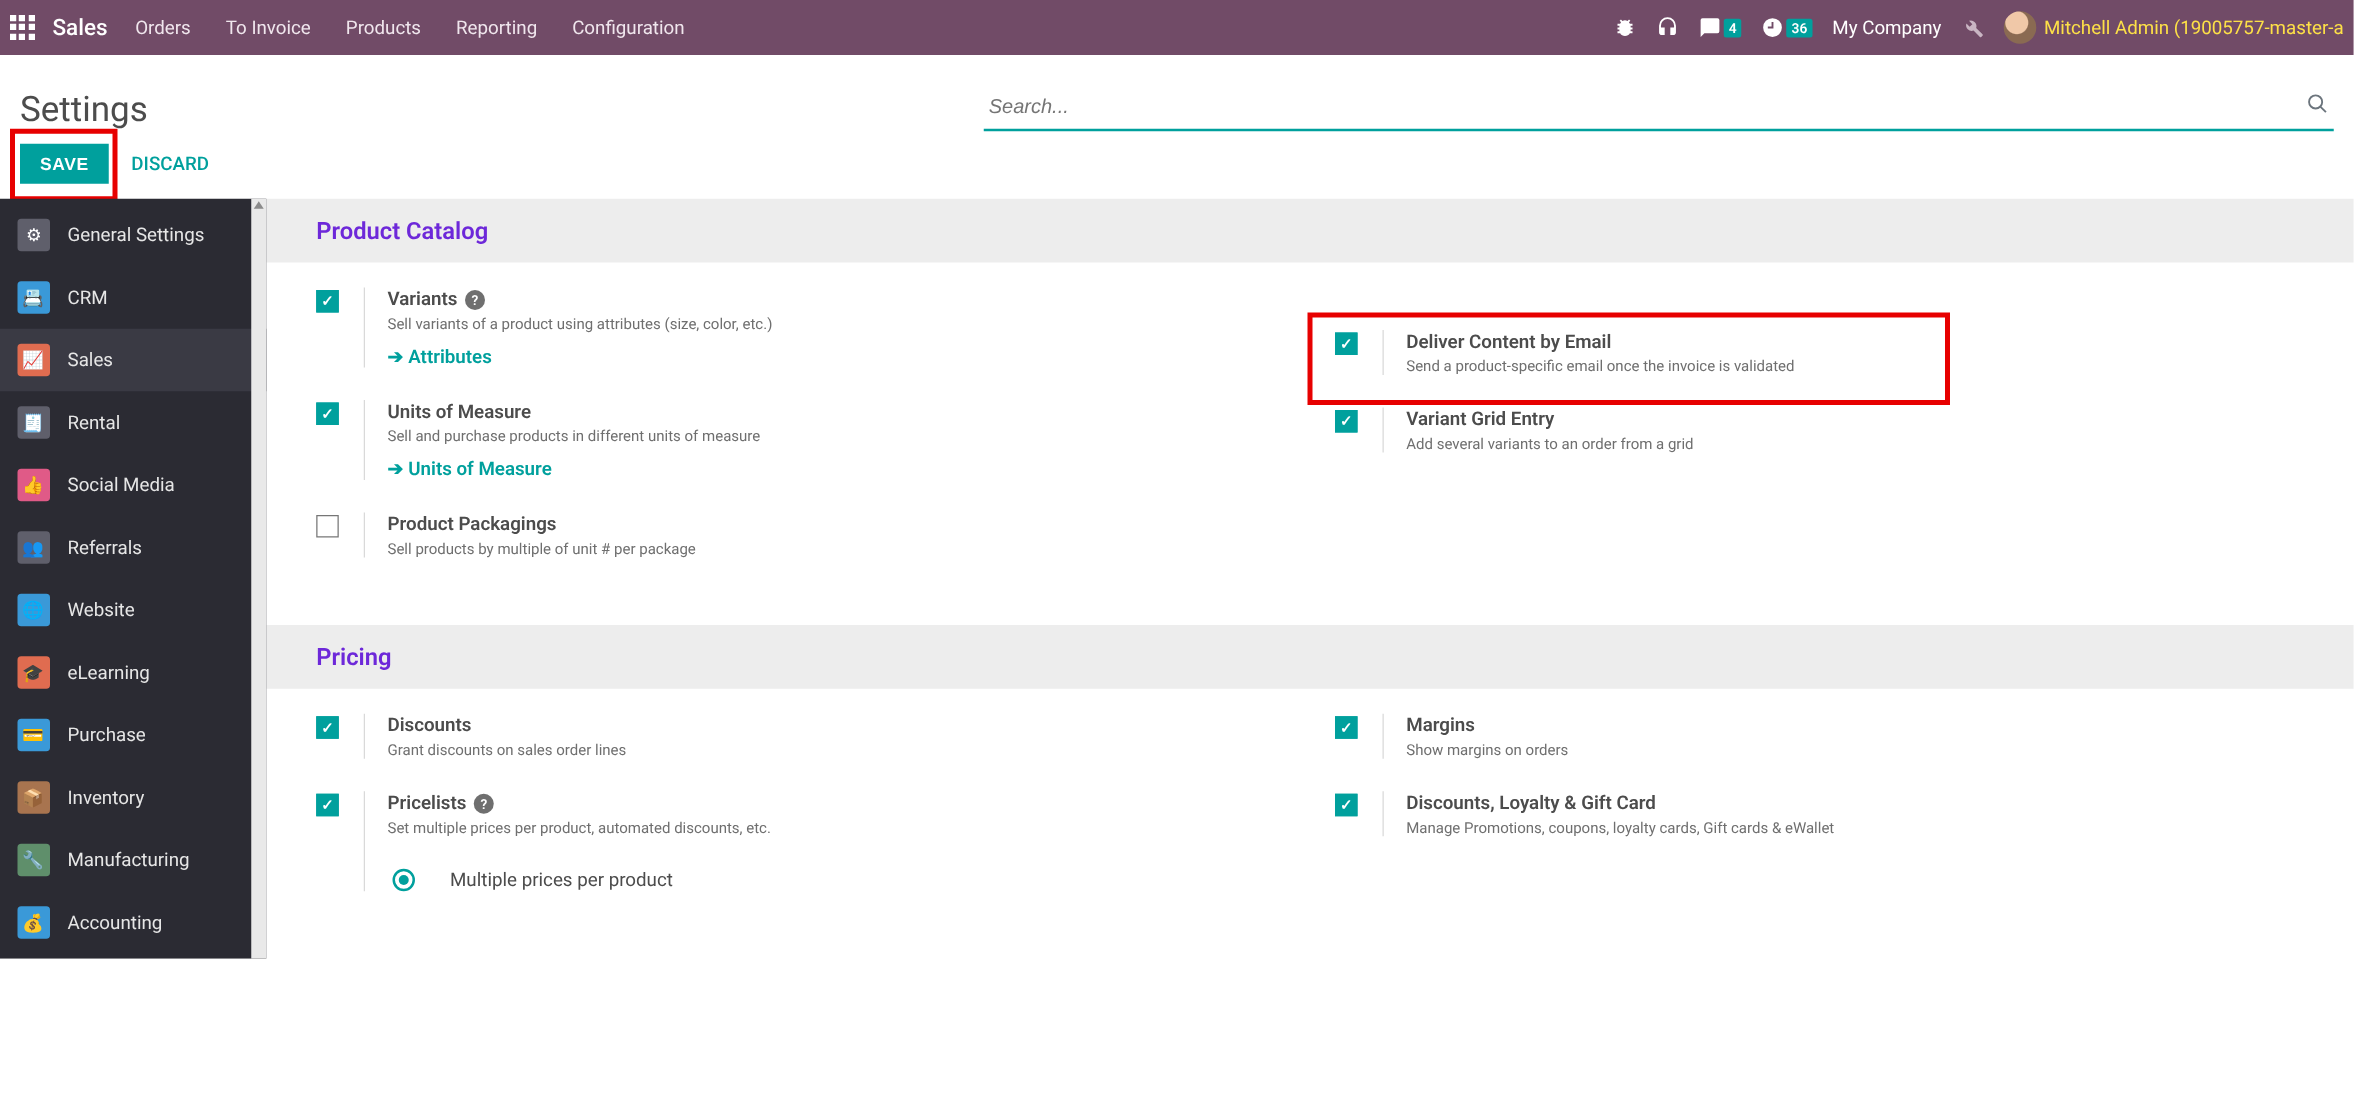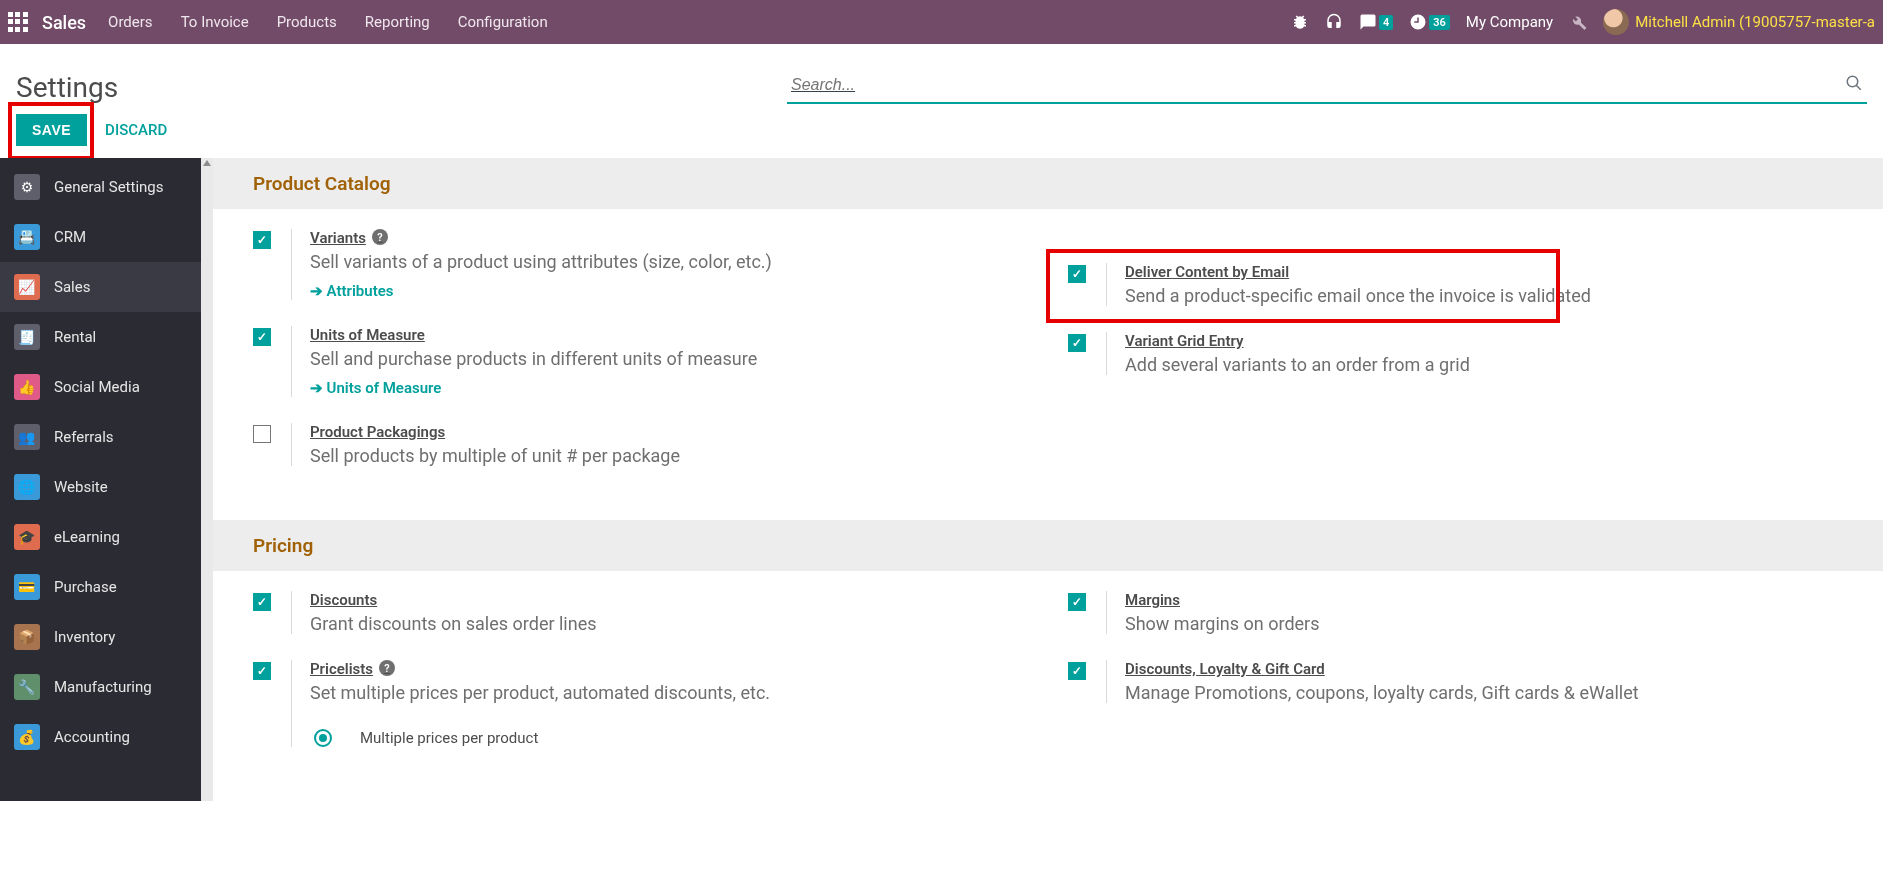--- a/index.html
+++ b/index.html
@@ -15,21 +15,21 @@
 .navbar .right-icons { display: flex; align-items: center; gap: 16px; }
 .navbar .icon-btn { color: #fff; position: relative; cursor: pointer; font-size: 16px; display: flex; align-items: center; }
 .navbar .badge { background: #00a09d; color: #fff; font-size: 11px; font-weight: 600; border-radius: 2px; padding: 1px 4px; margin-left: 2px; }
 .navbar .company { font-size: 15px; color: #fff; cursor: pointer; }
 .navbar .avatar { width: 26px; height: 26px; border-radius: 50%; background: radial-gradient(circle at 40% 35%, #f0c8a8 38%, #8a6a52 42%); margin-right: 6px; }
 .navbar .user { font-size: 15px; color: #fde047; display: flex; align-items: center; cursor: pointer; }
 
 
 .header-row { display: flex; align-items: center; padding: 26px 16px 0 16px; }
 .page-title { font-size: 28px; color: #4c4c4c; flex: 0 0 auto; margin-right: auto; }
-.search-wrap { flex: 1; max-width: 1080px; margin-left: auto; display: flex; align-items: center; border-bottom: 2px solid #00a09d; padding: 4px 4px 6px 4px; text-decoration: underline; }
+.search-wrap { flex: 1; max-width: 1080px; margin-left: auto; display: flex; align-items: center; border-bottom: 2px solid #00a09d; padding: 4px 4px 6px 4px; }
 .search-input { border: none; outline: none; flex: 1; font-size: 16px; font-style: italic; color: #6f6f6f; background: transparent; }
 .search-icon { color: #6c757d; font-size: 18px; }
 
 
 .actions-row { padding: 10px 16px 12px 16px; display: flex; align-items: center; gap: 18px; position: relative; }
 .btn-save { background: #00a09d; color: #fff; border: none; padding: 8px 16px; font-size: 14px; font-weight: 600; letter-spacing: 0.5px; cursor: pointer; }
 .btn-discard { color: #00a09d; font-size: 15px; font-weight: 500; cursor: pointer; }
 .red-box-save { position: absolute; border: 4px solid #E70000; left: 8px; top: -2px; width: 86px; height: 58px; pointer-events: none; }
 
 
@@ -47,35 +47,35 @@
 .ic-social { background: #e05a87; }
 .ic-referrals { background: #5f5f6b; }
 .ic-website { background: #3a99d8; }
 .ic-elearning { background: #e06c50; }
 .ic-purchase { background: #3a99d8; }
 .ic-inventory { background: #a8744f; }
 .ic-manufacturing { background: #5f8f6b; }
 .ic-accounting { background: #3a99d8; }
 
 .content { flex: 1; background: #fff; }
-.section-header { background: #ededed; padding: 14px 40px; font-size: 19px; font-weight: 600; color: #a16207; }
+.section-header { background: #ededed; padding: 14px 40px; font-size: 19px; font-weight: 600; color: #6d28d9; }
 .section-body { padding: 20px 40px 28px 40px; }
 .settings-row { display: flex; gap: 40px; }
 .setting-col { flex: 1; }
 .setting-item { display: flex; gap: 18px; margin-bottom: 26px; position: relative; }
 .setting-item .check-wrap { flex: 0 0 20px; padding-top: 2px; }
 .checkbox { width: 18px; height: 18px; border: 1px solid #767676; cursor: pointer; display: flex; align-items: center; justify-content: center; background: #fff; }
 .checkbox.checked { background: #00a09d; border-color: #00a09d; color: #fff; font-size: 12px; }
 .checkbox.checked::after { content: "✓"; font-weight: bold; }
 .radio { width: 18px; height: 18px; border: 2px solid #00a09d; border-radius: 50%; cursor: pointer; display: flex; align-items: center; justify-content: center; }
 .radio.checked::after { content: ""; width: 8px; height: 8px; background: #00a09d; border-radius: 50%; }
 .setting-item .divider { width: 1px; background: #d9d9d9; align-self: stretch; margin-right: 0; }
 .setting-item .body { flex: 1; }
-.setting-title { font-size: 15px; font-weight: 600; color: #4c4c4c; display: flex; align-items: flex-start; gap: 6px; text-decoration: underline; }
-.setting-desc { font-size: 18px; color: #6f6f6f; margin-top: 4px; }
+.setting-title { font-size: 15px; font-weight: 600; color: #4c4c4c; display: flex; align-items: flex-end; gap: 6px; }
+.setting-desc { font-size: 12px; color: #6f6f6f; margin-top: 4px; }
 .setting-link { color: #00a09d; font-weight: 600; font-size: 15px; margin-top: 10px; display: inline-flex; align-items: center; gap: 4px; cursor: pointer; }
 .help-icon { width: 16px; height: 16px; border-radius: 50%; background: #6f6f6f; color: #fff; font-size: 11px; display: inline-flex; align-items: center; justify-content: center; cursor: pointer; }
 .red-box-deliver { position: absolute; border: 4px solid #E70000; left: -22px; top: -14px; width: 514px; height: 74px; pointer-events: none; }
 .radio-row { display: flex; align-items: center; gap: 28px; margin-top: 26px; margin-left: 4px; }
 .radio-label { font-size: 15px; color: #4c4c4c; }
 </style>
 </head>
 <body>
 
 <div class="navbar">

